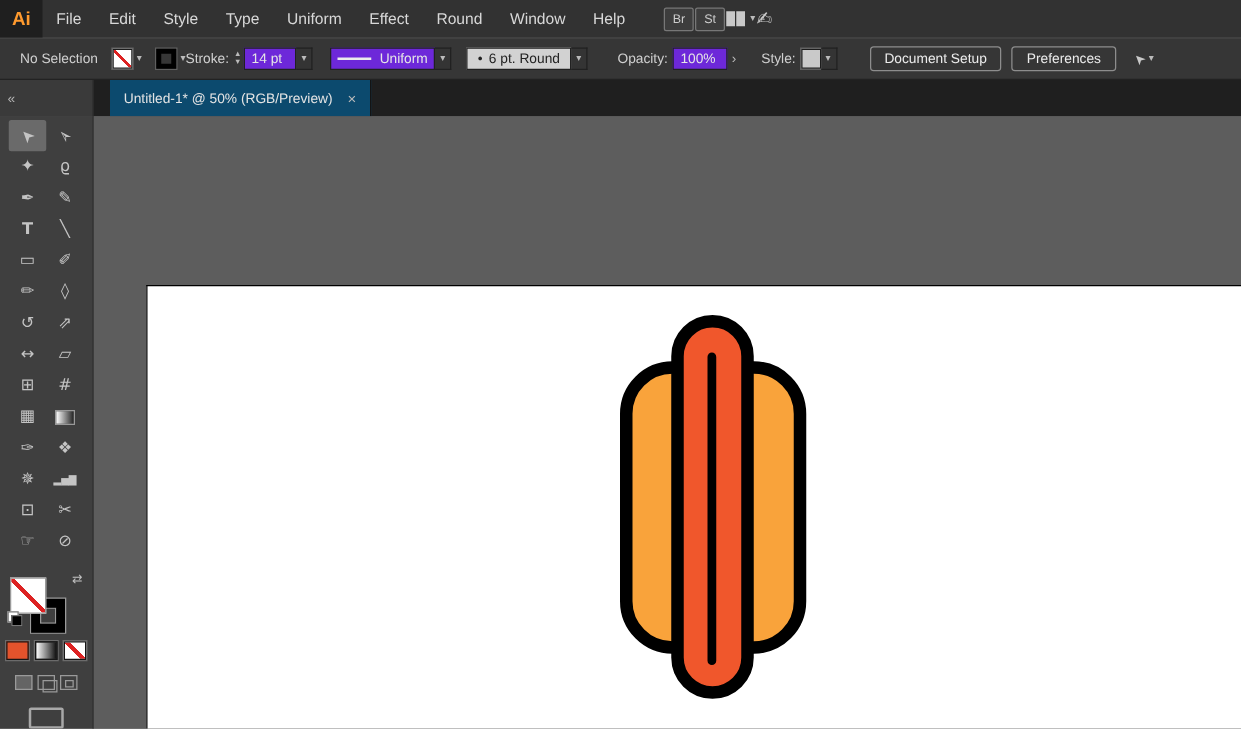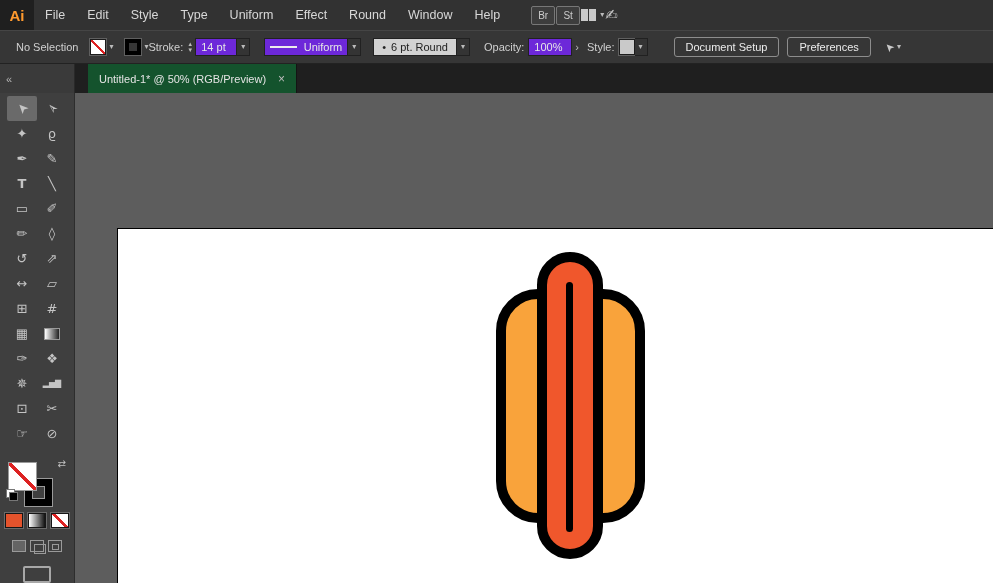--- a/index.html
+++ b/index.html
@@ -42,21 +42,21 @@
   .btn{border:1px solid #8d8d8d;border-radius:3px;height:20px;padding:0 11px;display:flex;
        align-items:center;color:#ececec;background:transparent;font-size:11px;font-family:inherit}
   .chev{color:#bbb;font-size:11px;margin-left:3px}
   .sel-sim{display:flex;align-items:center;gap:3px;color:#c9c9c9}
   .sel-sim .arrow{display:inline-block;transform:rotate(-135deg);font-size:11px;font-family:"DejaVu Sans",sans-serif}
 
   
   .tabrow{height:29px;background:#1f1f1f;display:flex;align-items:stretch}
   .panel-stub{width:75px;background:#3a3a3a;border-right:1px solid #292929;display:flex;
       align-items:center;padding-left:6px;box-sizing:border-box;color:#b5b5b5;font-size:11px}
-  .tab{background:#14532d;display:flex;align-items:center;gap:12px;padding:0 11px;margin-left:13px;
+  .tab{background:#0c4a6e;display:flex;align-items:center;gap:12px;padding:0 11px;margin-left:13px;
       color:#e4e4e4;font-size:11px;border-right:1px solid #141414}
   .tab .close{color:#bbb;font-size:12px}
 
   
   .main{display:flex;height:490px}
   .toolbar{width:75px;background:#3f3f3f;border-right:1px solid #2d2d2d;box-sizing:border-box;
       display:flex;flex-direction:column;align-items:center;padding-top:3px;overflow:hidden}
   .tools{display:grid;grid-template-columns:30px 30px}
   .tool{height:25px;display:flex;align-items:center;justify-content:center;color:#c4c4c4;
       font-size:13px;font-family:"DejaVu Sans",sans-serif;cursor:default}
@@ -163,25 +163,25 @@
   <div class="grp" style="margin-left:12px">
     <span class="brush-main">
       <span>•</span>
       <span>6 pt. Round</span>
     </span>
     <span class="ddcaret">
         <span class="caret">▾</span>
       </span>
   </div>
 
-  <span class="lbl" style="margin-left:14px">Opacity:</span>
+  <span class="lbl" style="margin-left:24px">Opacity:</span>
   <span class="field" style="width:44px">100%</span>
   <span class="chev">›</span>
 
-  <span class="lbl" style="margin-left:8px">Style:</span>
+  <span class="lbl" style="margin-left:20px">Style:</span>
   <div class="grp">
     <span class="chip" style="background:#c9c9c9"></span>
     <span class="ddcaret">
         <span class="caret">▾</span>
       </span>
   </div>
 
   <button class="btn" style="margin-left:26px">Document Setup</button>
   <button class="btn" style="margin-left:8px">Preferences</button>
 

